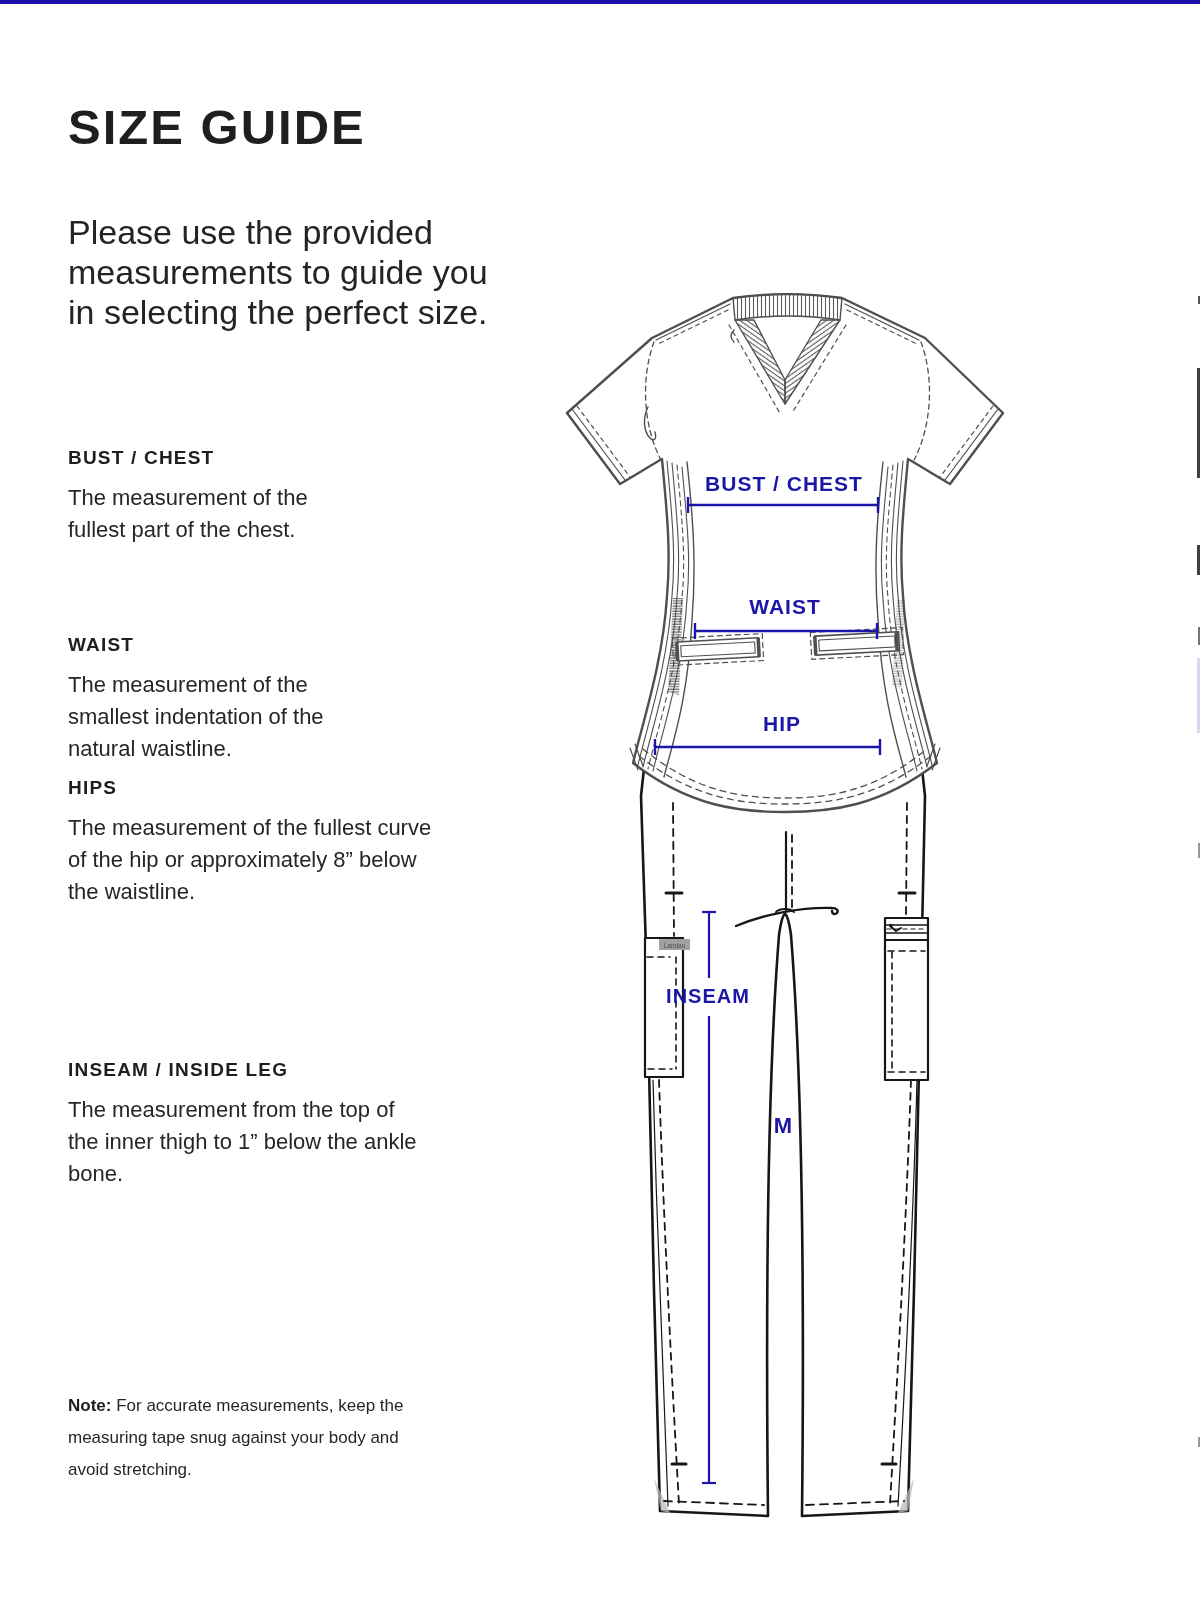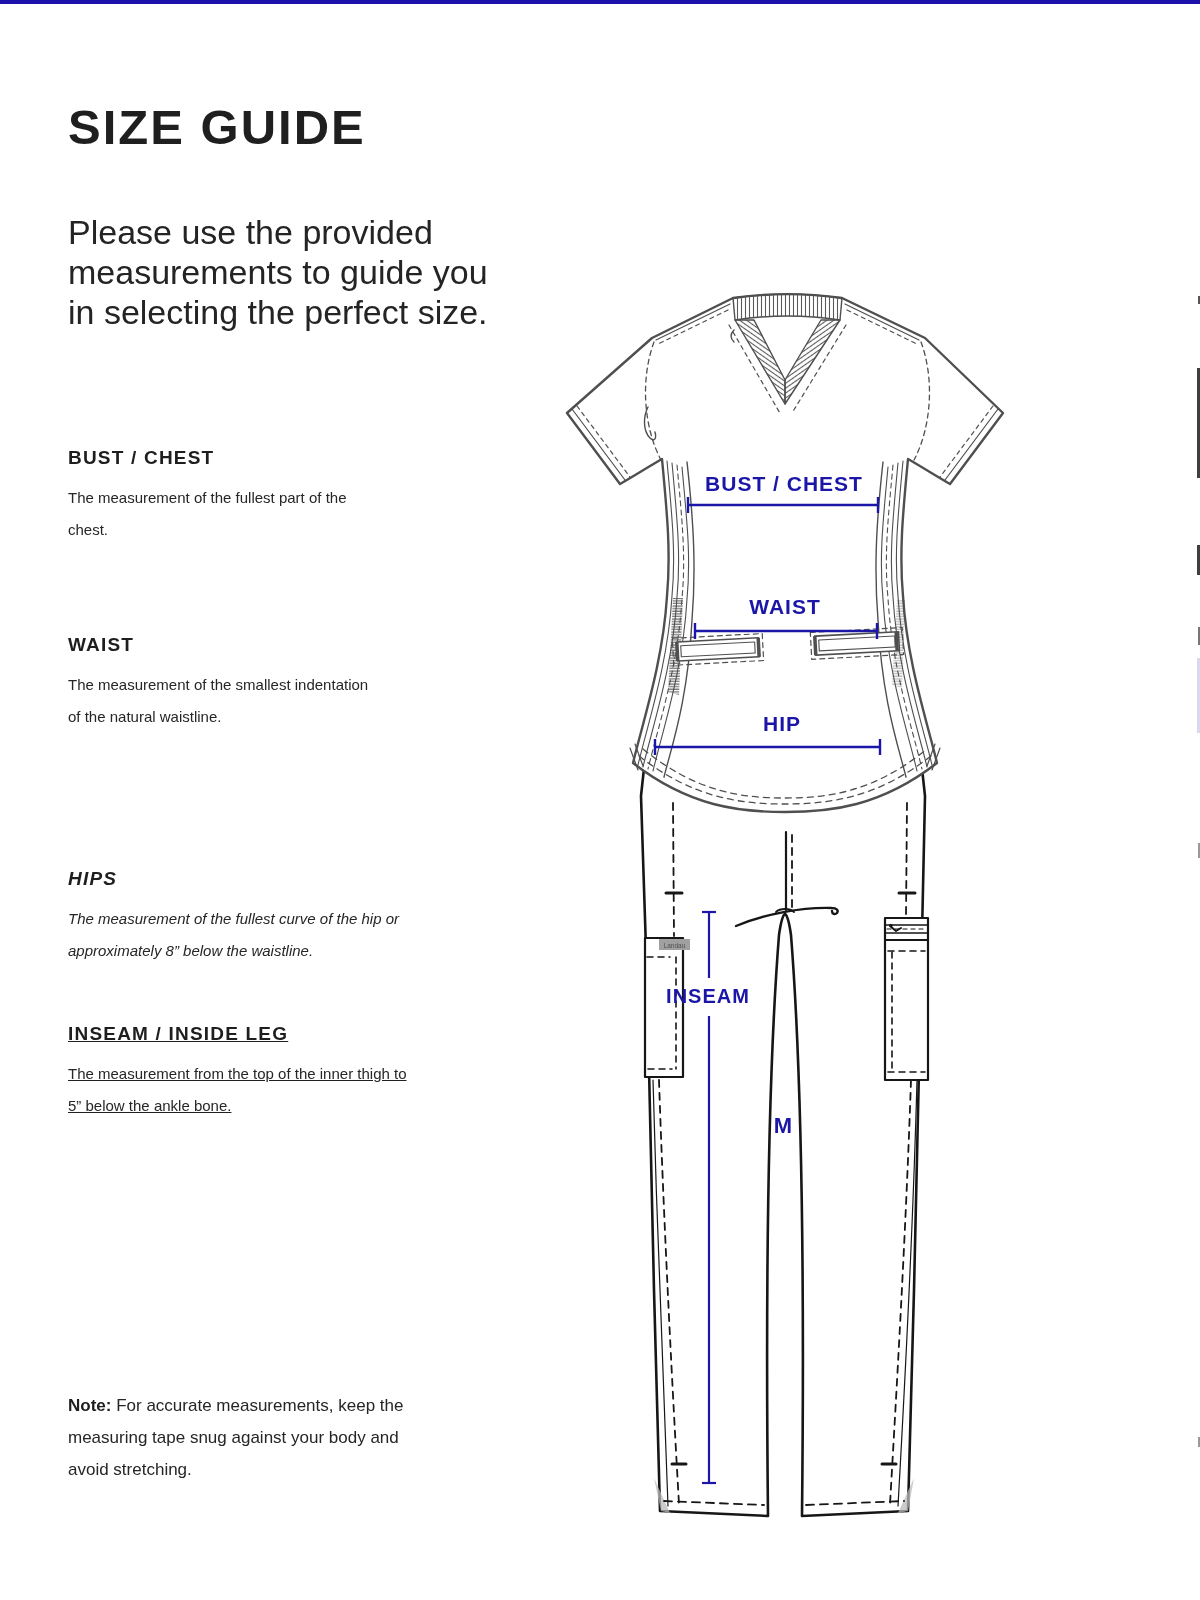--- a/index.html
+++ b/index.html
@@ -13,25 +13,25 @@
     letter-spacing:2px;color:#1f1f1f;white-space:nowrap;
   }
   .intro{
     position:absolute;left:68px;top:178px;width:440px;
     font-size:34px;line-height:40px;color:#242424;
   }
   .def-section{position:absolute;left:68px;width:400px;}
   .def-heading{
     font-size:19px;font-weight:700;letter-spacing:1.2px;color:#1e1e1e;margin:0 0 13px 0;
   }
-  .def-body{font-size:15px;line-height:32px;color:#262626;margin:0;}
+  .def-body{font-size:22px;line-height:32px;color:#262626;margin:0;}
   .sec-bust{top:447px;}  .sec-bust .def-body{max-width:285px;}
   .sec-waist{top:634px;} .sec-waist .def-body{max-width:310px;}
-  .sec-hips{top:868px;font-style:italic;}  .sec-hips .def-body{max-width:372px;}
-  .sec-inseam{top:1023px;text-decoration:underline;} .sec-inseam .def-body{max-width:352px;}
+  .sec-hips{top:777px;}  .sec-hips .def-body{max-width:372px;}
+  .sec-inseam{top:1059px;} .sec-inseam .def-body{max-width:352px;}
   .note{
     position:absolute;left:68px;top:1373px;width:345px;
     font-size:17px;line-height:32px;color:#262626;
   }
   .note b{font-weight:700;color:#1e1e1e;}
   .diagram{position:absolute;left:540px;top:280px;width:470px;height:1280px;}
   .edge-art{position:absolute;}
 </style>
 </head>
 <body>
@@ -51,21 +51,21 @@
   <p class="def-body">The measurement of the smallest indentation of the natural waistline.</p>
 </div>
 
 <div class="def-section sec-hips">
   <h2 class="def-heading">HIPS</h2>
   <p class="def-body">The measurement of the fullest curve of the hip or approximately 8” below the waistline.</p>
 </div>
 
 <div class="def-section sec-inseam">
   <h2 class="def-heading">INSEAM / INSIDE LEG</h2>
-  <p class="def-body">The measurement from the top of the inner thigh to 5” below the ankle bone.</p>
+  <p class="def-body">The measurement from the top of the inner thigh to 1” below the ankle bone.</p>
 </div>
 
 <p class="note"><b>Note:</b> <span>For accurate measurements, keep the measuring tape snug against your body and avoid stretching.</span></p>
 
 <svg class="diagram" viewBox="0 0 470 1280" xmlns="http://www.w3.org/2000/svg">
   <defs>
     <pattern id="ribV" width="4" height="10" patternUnits="userSpaceOnUse">
       <path d="M1.5,0 V10" stroke="#5a5a5a" stroke-width="1.1"></path>
     </pattern>
     <pattern id="ribL" width="4" height="10" patternUnits="userSpaceOnUse" patternTransform="rotate(-55)">

